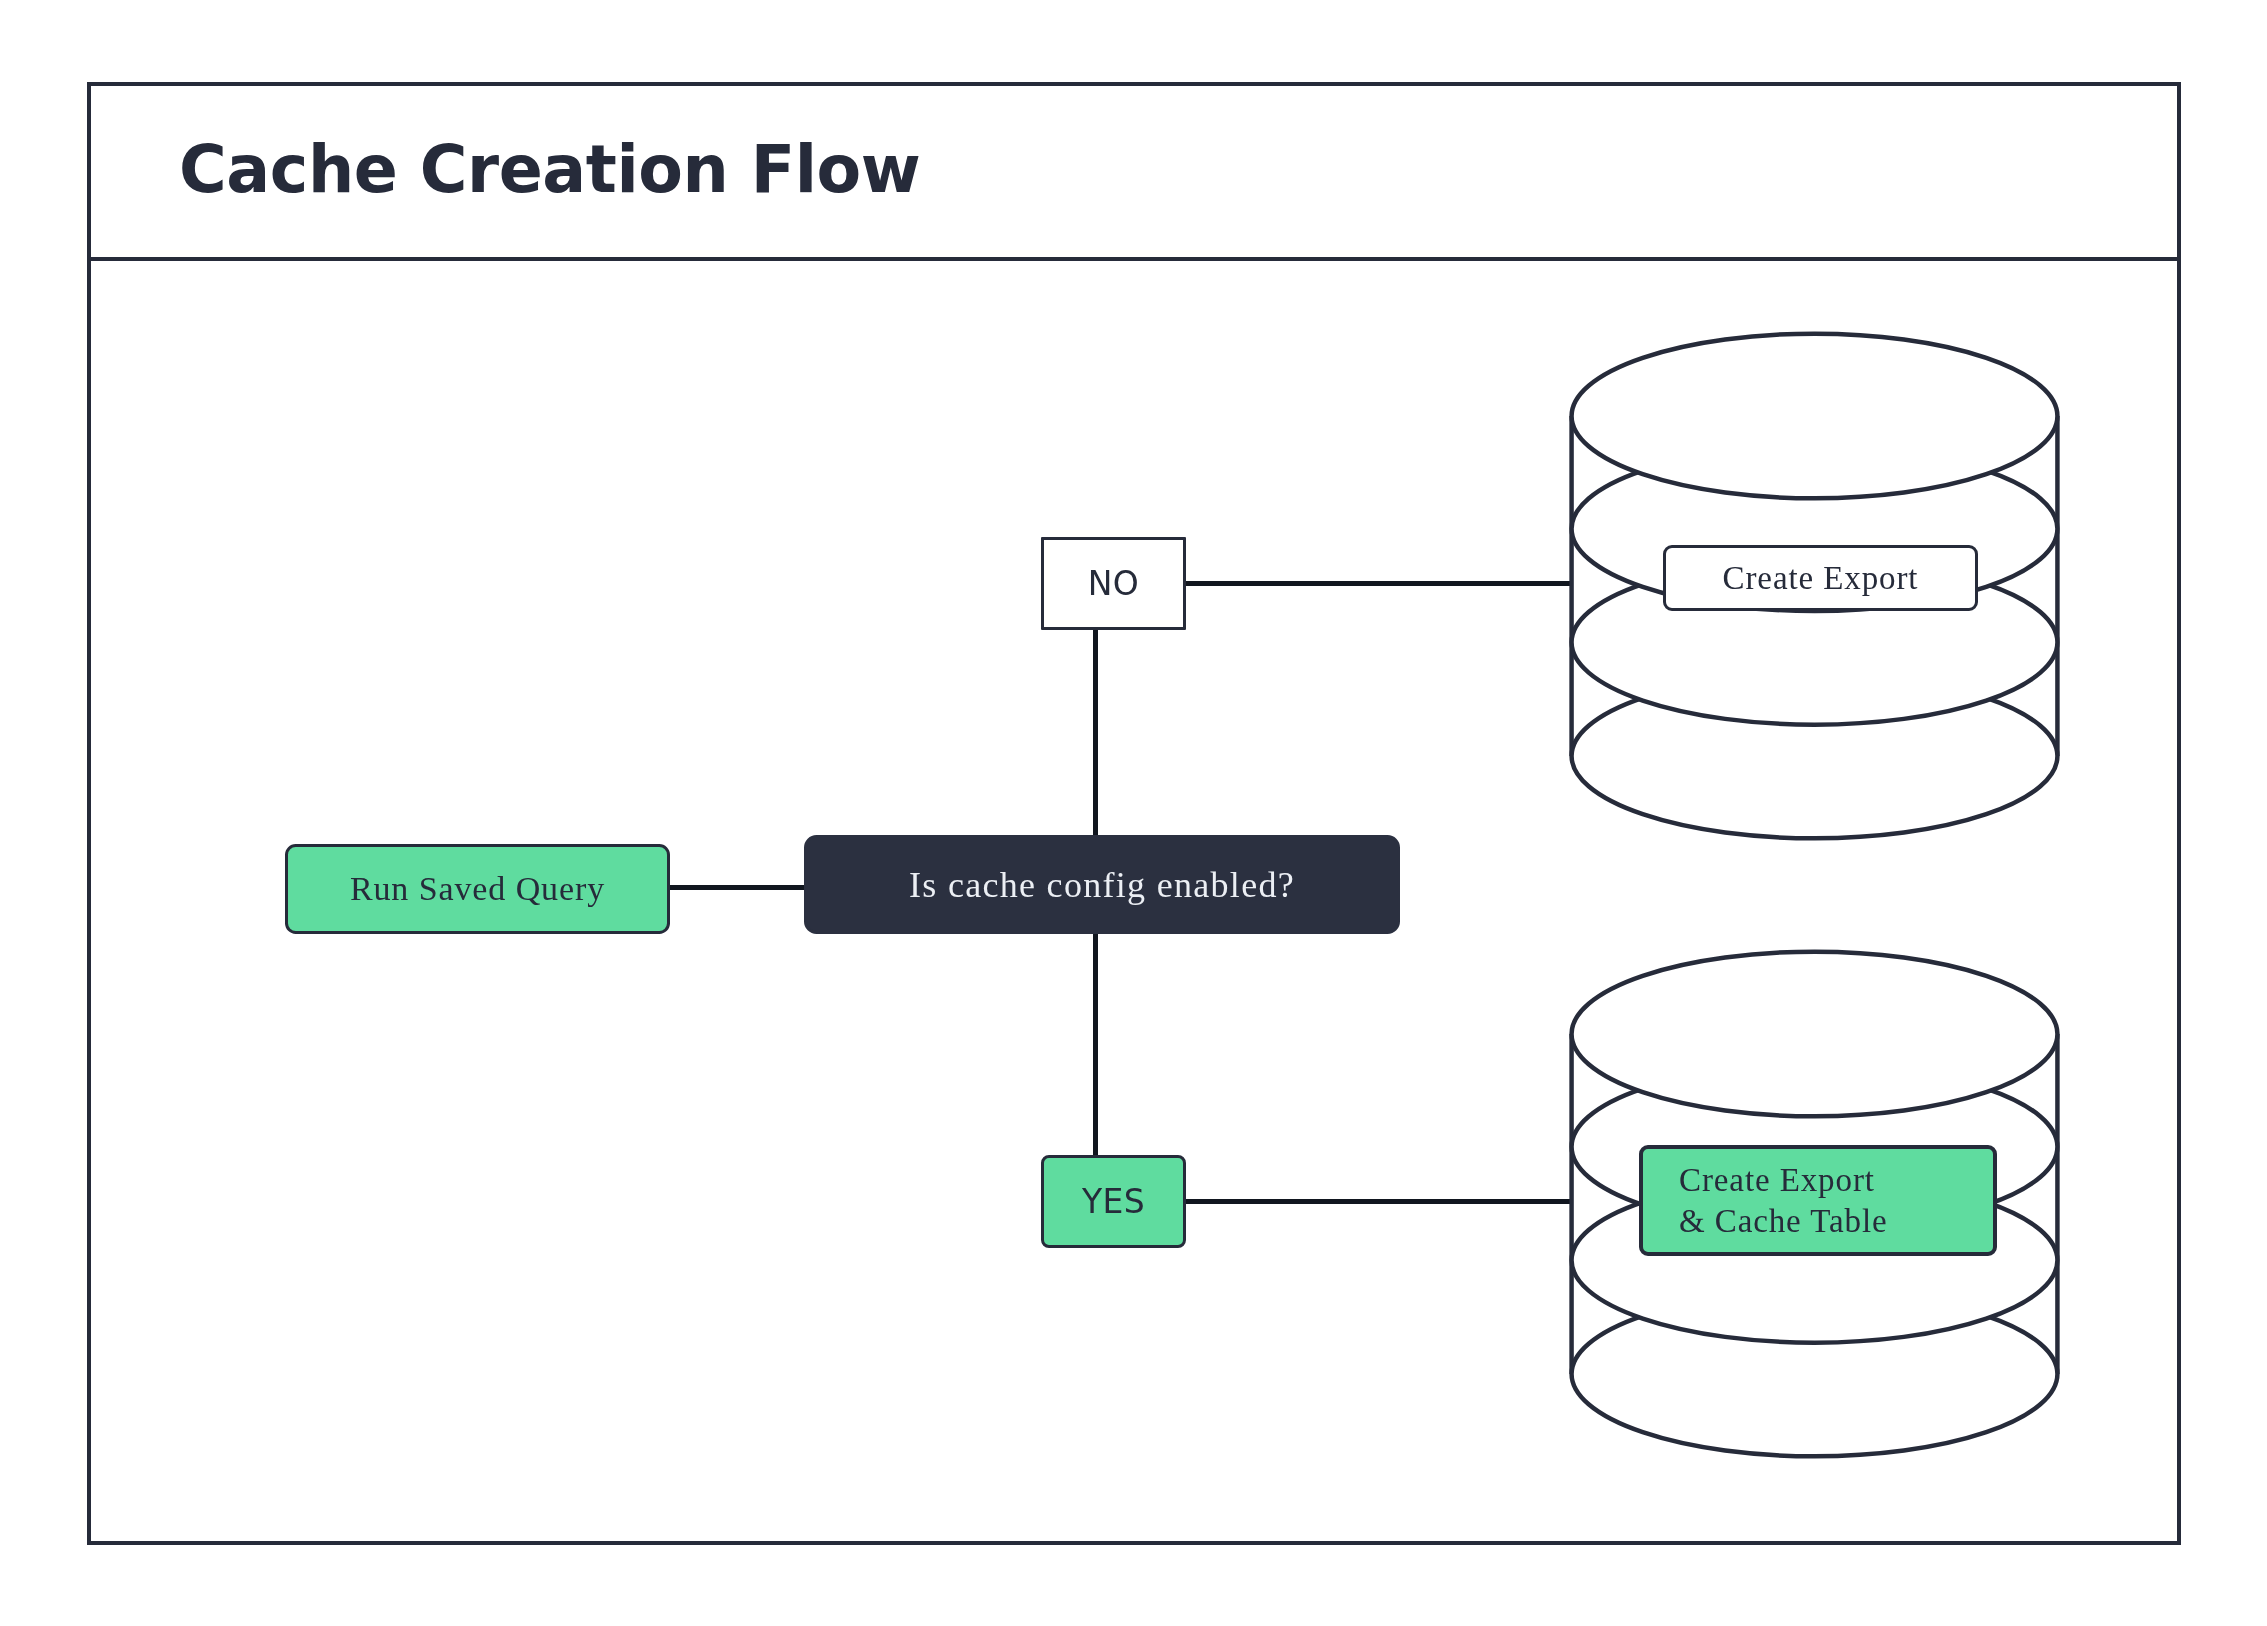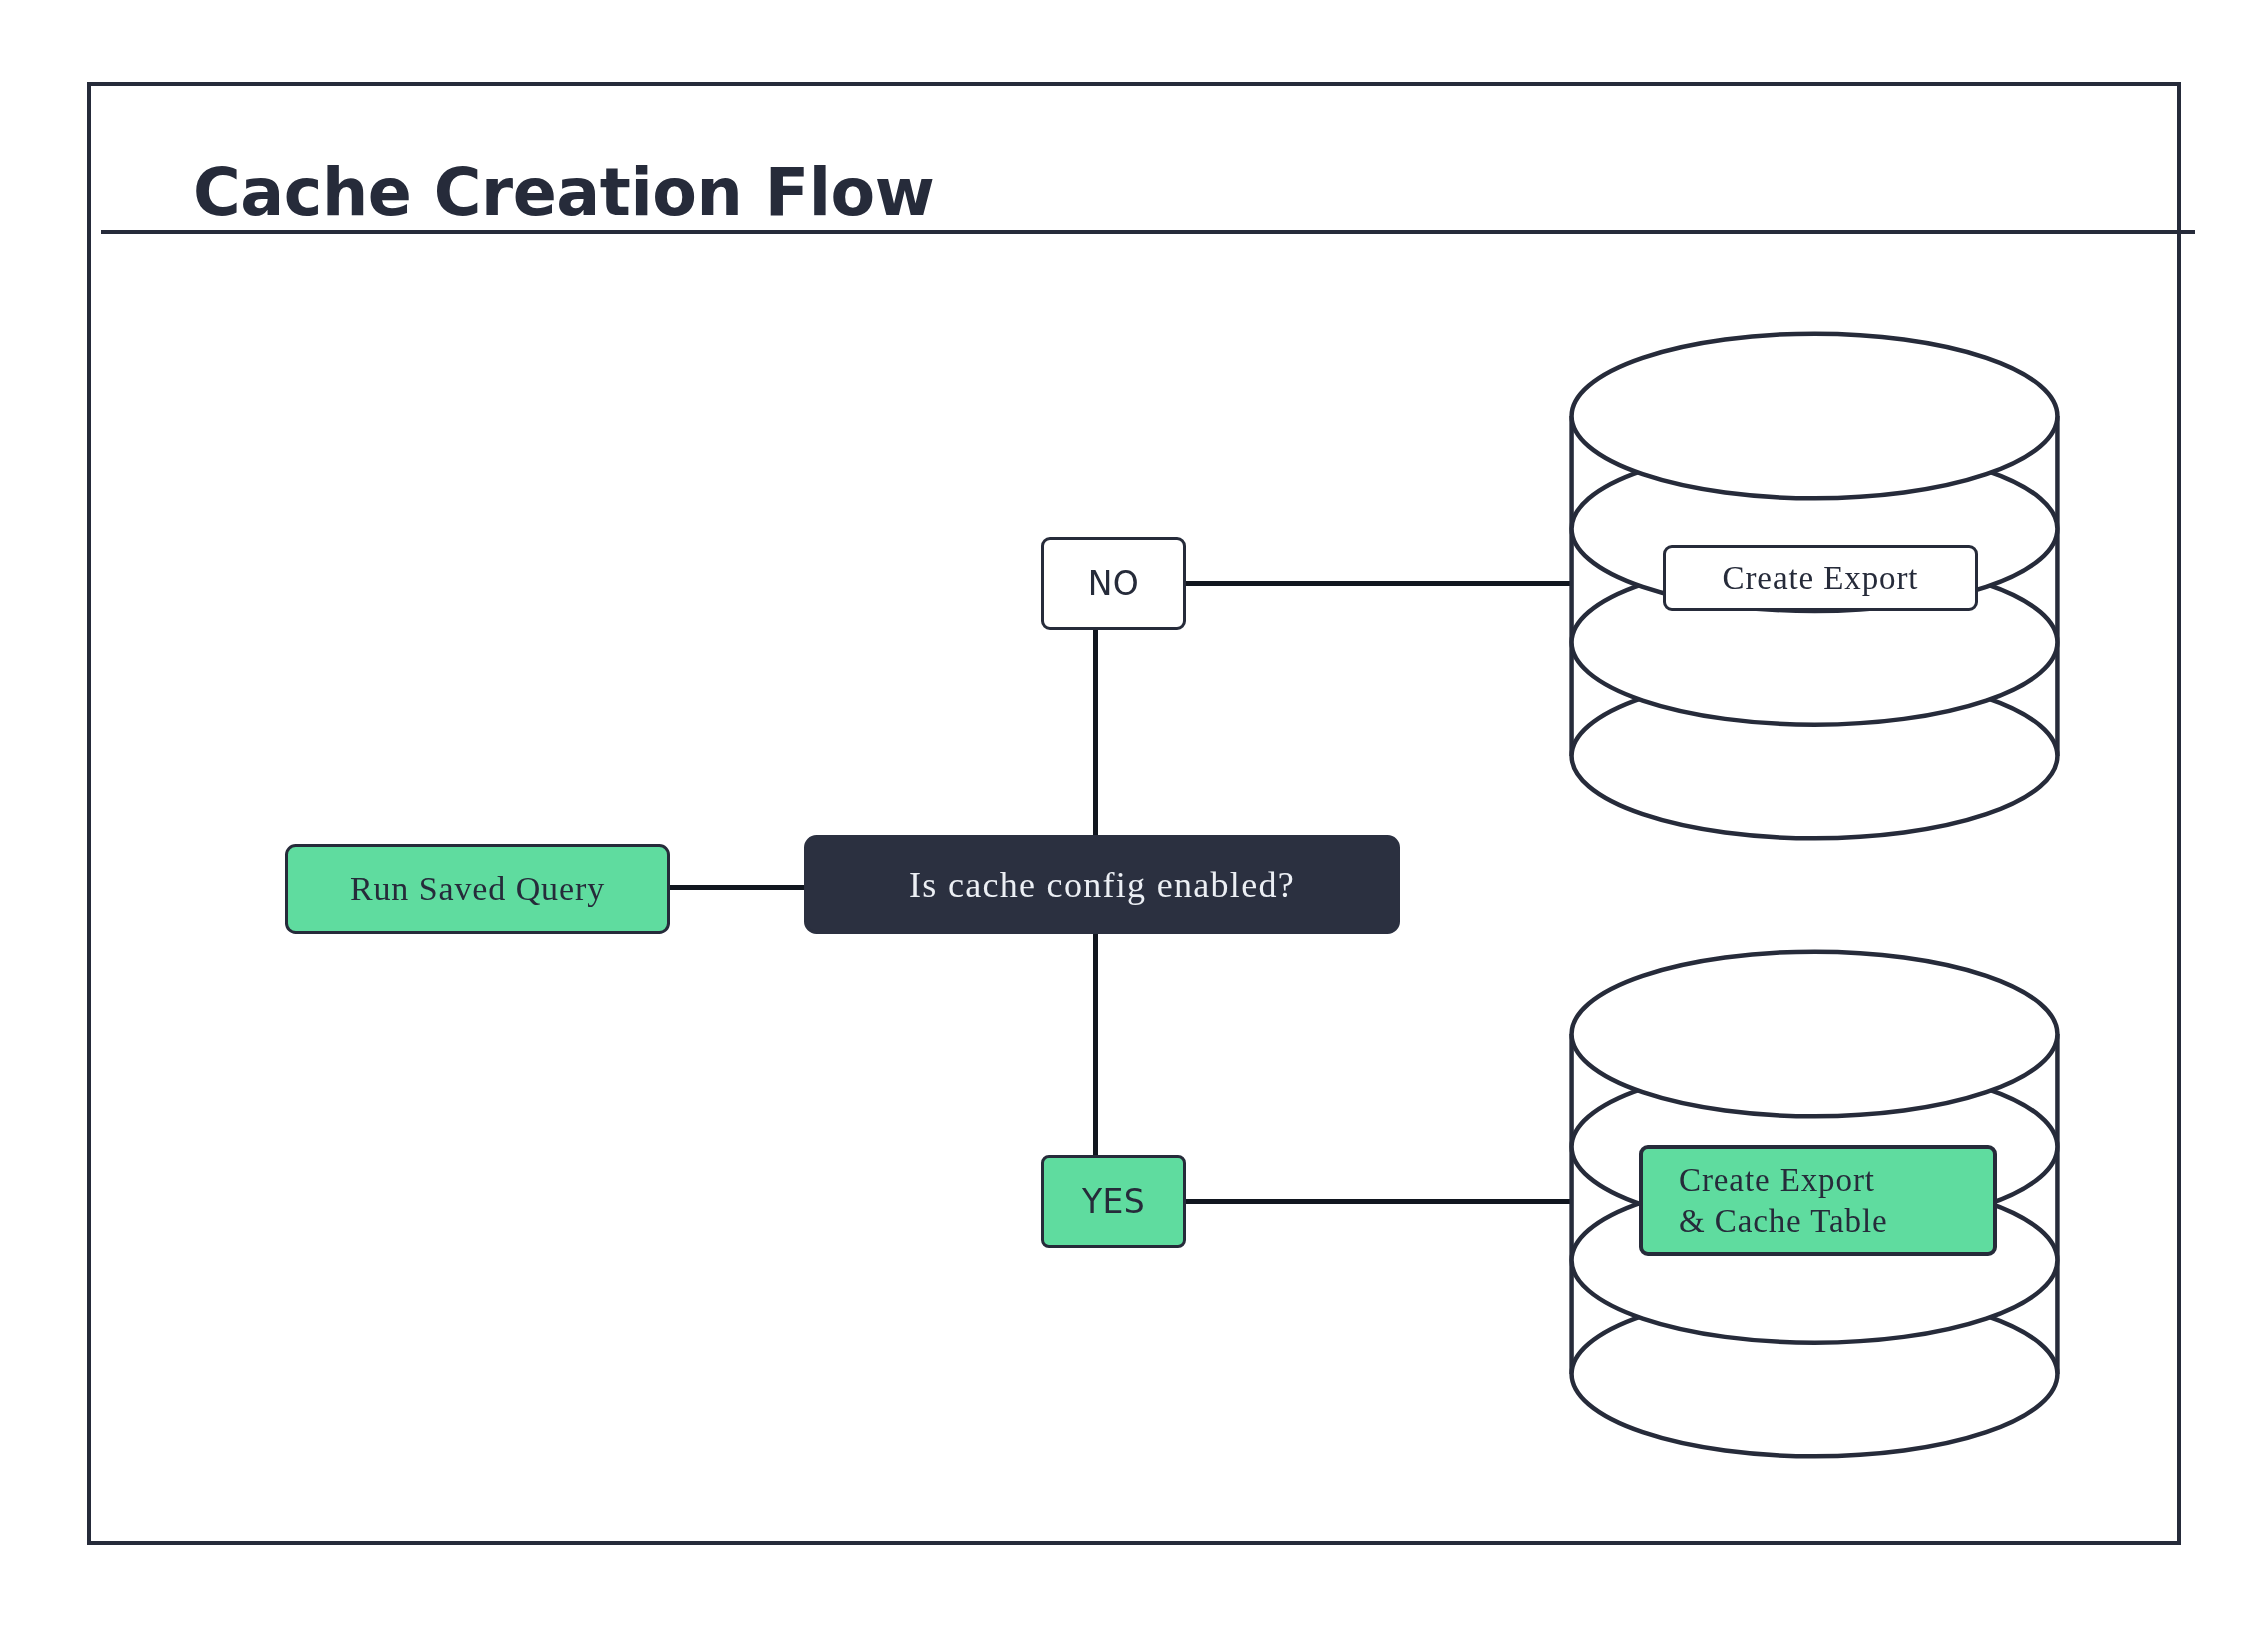--- a/index.html
+++ b/index.html
@@ -29,28 +29,28 @@
     top: 82px;
     width: 2094px;
     height: 1463px;
     border: 4.5px solid #262b3a;
     box-sizing: border-box;
     background: #ffffff;
   }
 
   .frame-header {
     position: absolute;
-    left: 101px;
+    left: 87px;
     top: 82px;
     width: 2094px;
-    height: 152px;
+    height: 179px;
     box-sizing: border-box;
     border-bottom: 4.5px solid #262b3a;
     display: flex;
-    align-items: flex-end;
+    align-items: center;
     pointer-events: none;
   }
 
   .frame-title {
     margin-left: 92px;
     font-family: "DejaVu Sans", sans-serif;
     font-size: 65px;
     font-weight: bold;
     color: #262b3a;
     letter-spacing: -0.4px;
@@ -114,21 +114,21 @@
   }
 
   #node-no {
     left: 1041px;
     top: 537px;
     width: 145px;
     height: 93px;
     font-family: "DejaVu Sans", sans-serif;
     font-size: 33px;
     font-weight: normal;
-    border-radius: 9px;
+    border-radius: 1px;
     letter-spacing: 0.4px;
   }
 
   #node-yes {
     left: 1041px;
     top: 1155px;
     width: 145px;
     height: 93px;
     font-family: "DejaVu Sans", sans-serif;
     font-size: 33px;

